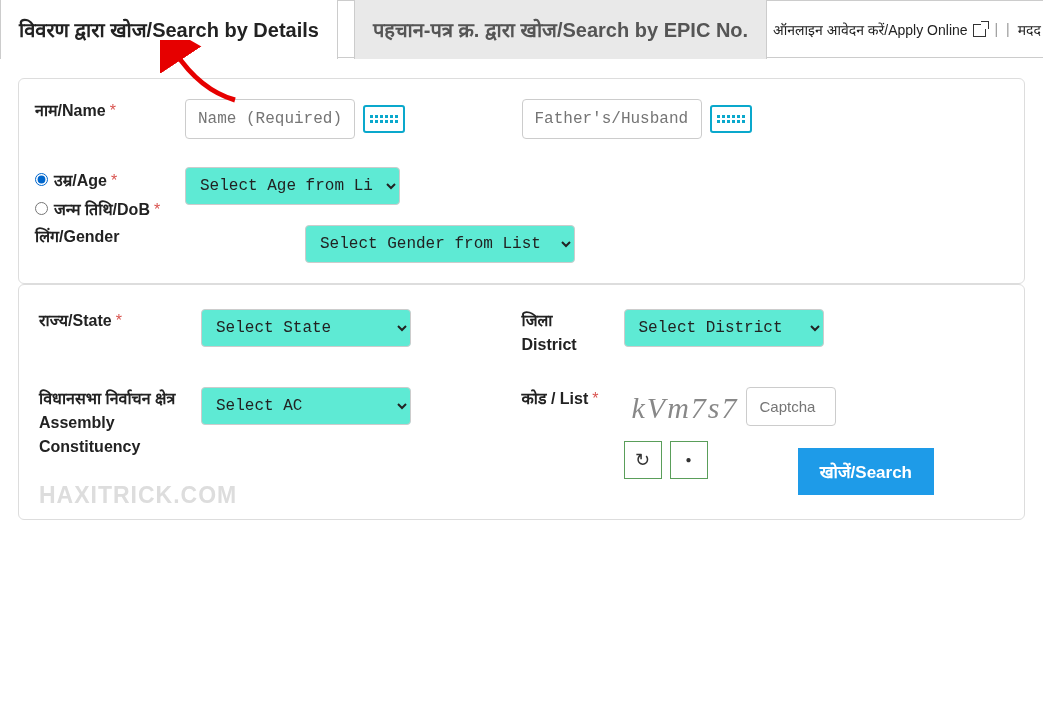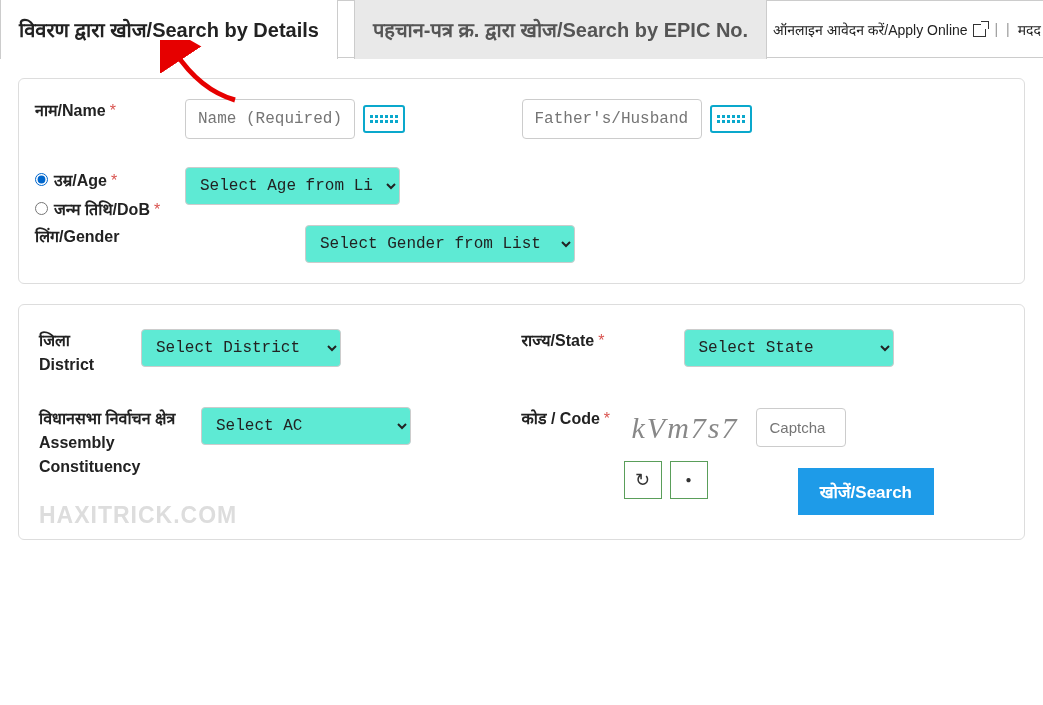--- a/index.html
+++ b/index.html
@@ -10,40 +10,40 @@
 .tab.active { background: #fff; }
 .tab.inactive { background: #e9e9e9; margin-left: 16px; color: #555; }
 .top-links { margin-left: auto; display: flex; align-items: center; gap: 8px; padding-right: 2px; font-size: 14px; }
 .top-link { cursor: pointer; white-space: nowrap; }
 .ext-icon { display: inline-block; width: 13px; height: 13px; border: 1.5px solid #333; position: relative; margin-left: 2px; vertical-align: middle; }
 .ext-icon::after { content: ""; position: absolute; top: -4px; right: -4px; width: 7px; height: 7px; border-top: 1.5px solid #333; border-right: 1.5px solid #333; background: #fff; }
 .divider { color: #999; }
 .arrow-wrap { position: absolute; left: 160px; top: 40px; pointer-events: none; }
 .arrow-svg { width: 90px; height: 70px; }
 .container { padding: 20px 18px 10px 18px; }
-.panel { border: 1px solid #ddd; border-radius: 6px; padding: 20px 16px; margin-bottom: 20px; }
+.panel { border: 1px solid #ddd; border-radius: 6px; padding: 20px 16px; }
 .row { display: flex; align-items: flex-start; margin-bottom: 28px; }
 .row:last-child { margin-bottom: 0; flex-direction: column; }
 .lbl { font-weight: bold; font-size: 16px; flex: 0 0 150px; line-height: 1.5; }
 .lbl-wide { flex: 0 0 270px; padding-right: 16px; }
 .req { color: #d9534f; font-weight: normal; margin-left: 4px; }
 .text-input { font-family: 'Courier New', monospace; font-size: 16px; padding: 10px 12px; border: 1px solid #ccc; border-radius: 4px; width: 170px; color: #888; }
 .kb-btn { width: 42px; height: 28px; border: 2px solid #0aa8cc; border-radius: 3px; background: #fff; margin-left: 8px; cursor: pointer; position: relative; display: inline-flex; align-items: center; justify-content: center; }
 .kb-inner { display: grid; grid-template-columns: repeat(6, 3px); grid-template-rows: repeat(2, 3px); gap: 2px; }
 .kb-inner span { background: #0aa8cc; width: 3px; height: 3px; }
 .select { font-family: 'Courier New', monospace; font-size: 16px; padding: 8px 10px; border: 1px solid #ccc; border-radius: 4px; background: #5eead4; color: #222; cursor: pointer; }
 .radio-group { font-weight: bold; font-size: 16px; line-height: 1.8; flex: 0 0 150px; }
 .radio-group input { margin-right: 6px; accent-color: #0066cc; }
 .col-half { display: flex; align-items: flex-start; flex: 1; }
 .panel2 { border: 1px solid #ddd; border-radius: 6px; padding: 24px 20px 40px 20px; position: relative; }
 .p2-row { display: flex; align-items: flex-start; margin-bottom: 30px; }
 .p2-col { display: flex; align-items: flex-start; flex: 1; gap: 12px; }
 .p2-lbl { font-weight: bold; font-size: 16px; line-height: 1.5; flex: 0 0 150px; }
 .p2-lbl-narrow { flex: 0 0 90px; }
-.captcha-area { display: flex; gap: 10px; align-items: center; }
+.captcha-area { display: flex; align-items: flex-start; }
 .captcha-img { font-family: Georgia, serif; font-size: 30px; font-style: italic; color: #888; letter-spacing: 2px; padding: 4px 8px; user-select: none; }
 .captcha-input { font-size: 15px; padding: 10px 12px; border: 1px solid #ccc; border-radius: 4px; width: 90px; color: #888; font-family: Arial; }
 .small-btns { display: flex; gap: 8px; margin-top: 12px; }
 .small-btn { width: 38px; height: 38px; border: 1.5px solid #5a9e5a; background: #fff; cursor: pointer; display: flex; align-items: center; justify-content: center; font-size: 18px; color: #333; }
 .search-btn { background: #1e9be8; color: #fff; font-weight: bold; font-size: 17px; padding: 12px 22px; border: none; cursor: pointer; position: absolute; right: 90px; bottom: 24px; margin-left: 46px; }
 .watermark { position: absolute; left: 20px; bottom: 10px; color: #ddd; font-weight: bold; font-size: 23px; letter-spacing: 1px; }
 .input-group { display: flex; align-items: center; }
 </style>
 </head>
 <body>
@@ -133,35 +133,35 @@
       <div class="col-half">
         <div class="lbl lbl-wide">लिंग/Gender</div>
         <select class="select" style="width:270px"><option>Select Gender from List</option></select>
       </div>
     </div>
   </div>
 
   <div class="panel2">
     <div class="p2-row">
       <div class="p2-col">
+        <div class="p2-lbl"><span>राज्य/State</span><span class="req">*</span></div>
+        <select class="select" style="width:210px"><option>Select State</option></select>
+      </div>
+      <div class="p2-col">
         <div class="p2-lbl p2-lbl-narrow">जिला District</div>
         <select class="select" style="width:200px"><option>Select District</option></select>
-      </div>
-      <div class="p2-col">
-        <div class="p2-lbl"><span>राज्य/State</span><span class="req">*</span></div>
-        <select class="select" style="width:210px"><option>Select State</option></select>
       </div>
     </div>
     <div class="p2-row" style="margin-bottom:0">
       <div class="p2-col">
         <div class="p2-lbl">विधानसभा निर्वाचन क्षेत्र Assembly Constituency</div>
         <select class="select" style="width:210px"><option>Select AC</option></select>
       </div>
       <div class="p2-col">
-        <div class="p2-lbl p2-lbl-narrow"><span>कोड / Code</span><span class="req">*</span></div>
+        <div class="p2-lbl p2-lbl-narrow"><span>कोड / List</span><span class="req">*</span></div>
         <div>
           <div class="captcha-area">
             <div class="captcha-img">kVm7s7</div>
             <input type="text" class="captcha-input" placeholder="Captcha" style="">
           </div>
           <div class="small-btns">
             <button class="small-btn">
                 <span>↻</span>
               </button>
             <button class="small-btn">

